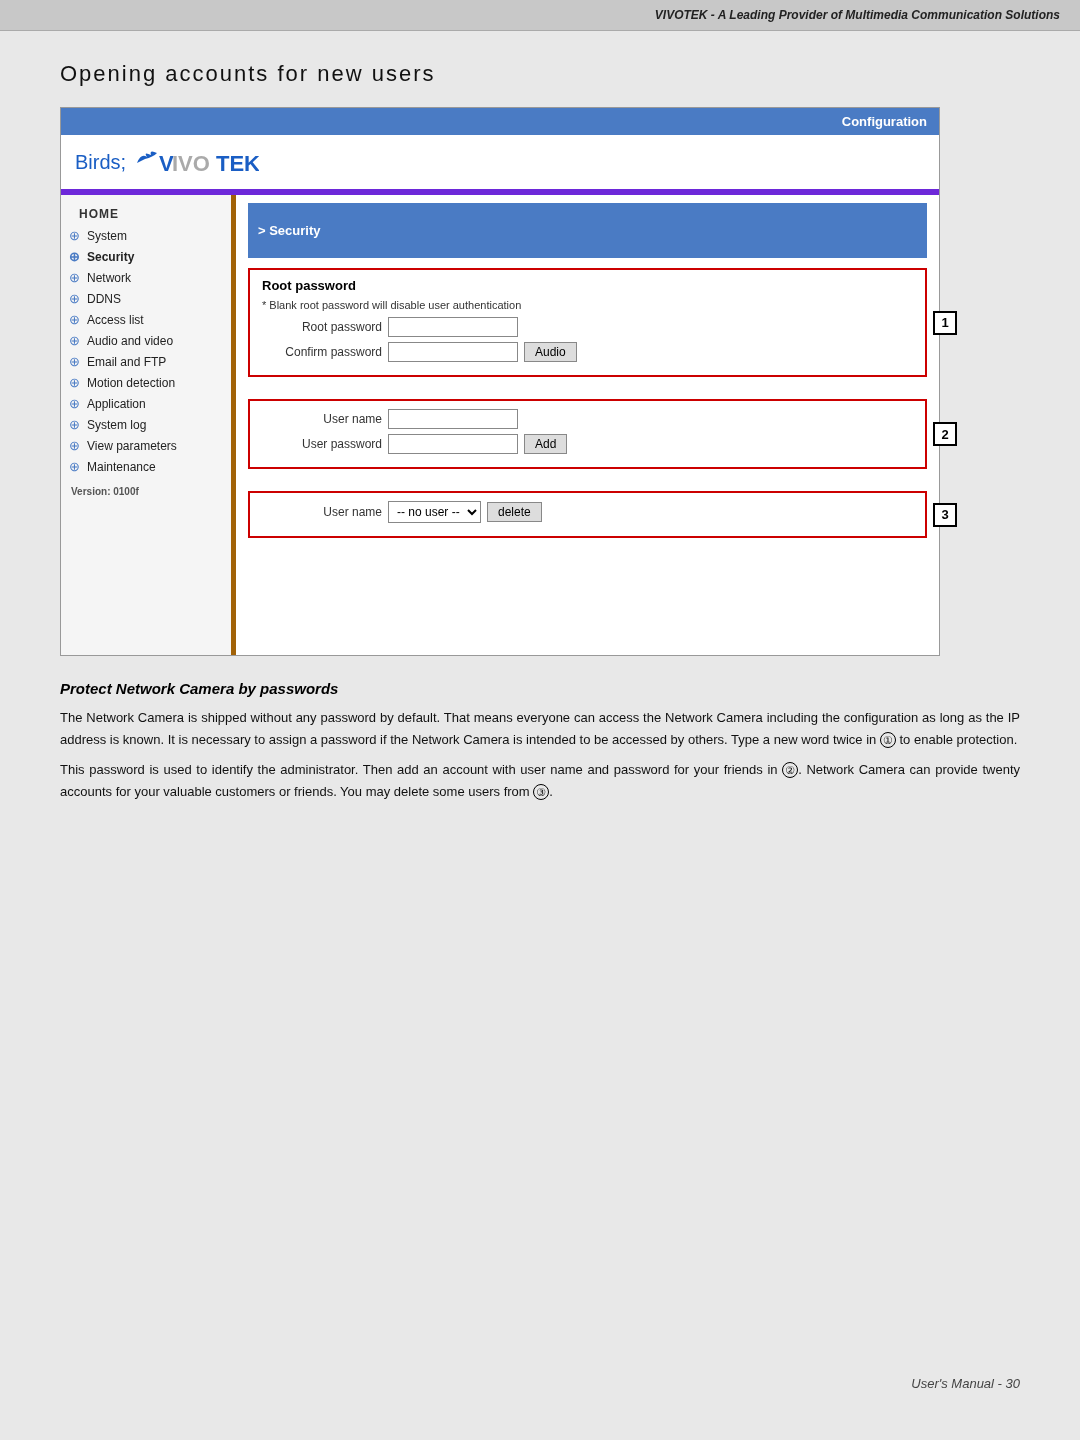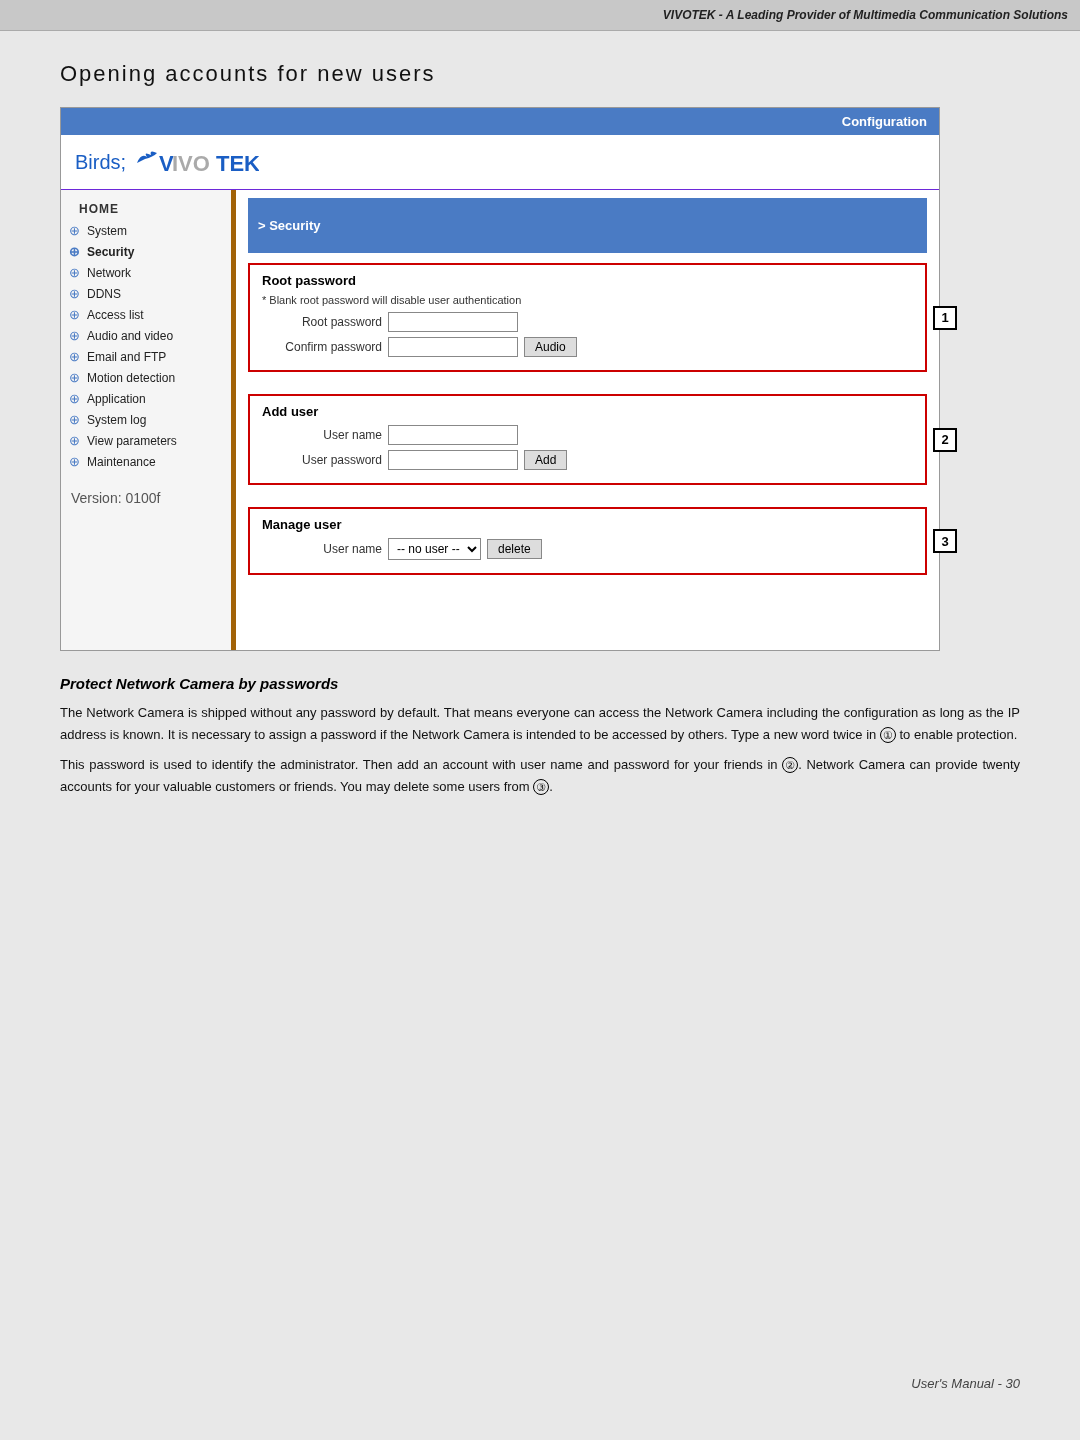--- a/index.html
+++ b/index.html
@@ -8,21 +8,21 @@
       min-height: 1440px;
       background: #e8e8e8;
       font-family: Arial, sans-serif;
       font-size: 13px;
       color: #000;
     }
 
     
     .top-bar {
       background: #c8c8c8;
-      padding: 8px 12px;
+      padding: 8px 20px;
       text-align: right;
       font-size: 12px;
       font-weight: bold;
       font-style: italic;
       color: #222;
       border-bottom: 1px solid #aaa;
     }
 
     
     .page-content {
@@ -52,21 +52,21 @@
       padding: 6px 12px;
       font-size: 13px;
       font-weight: bold;
       text-align: right;
     }
 
     
     .logo-bar {
       background: #fff;
       padding: 10px 14px;
-      border-bottom: 1px solid #6d28d9;
+      border-bottom: 6px solid #6d28d9;
       display: flex;
       align-items: flex-end;
     }
     .logo-vivotek {
       display: flex;
       align-items: center;
     }
 
     
     .frame-body {
@@ -105,23 +105,24 @@
       font-size: 13px;
       width: 14px;
     }
 
     .sidebar-item.active {
       font-weight: bold;
     }
 
     .sidebar-version {
       padding: 6px 10px;
-      font-size: 14px;
+      font-size: 10px;
       color: #555;
-      margin-top: 12px;
+      margin-top: 3px;
+      font-weight: bold;
     }
 
     
     .main-panel {
       flex: 1;
       padding: 8px 12px;
       background: #fff;
     }
 
     
@@ -367,37 +368,35 @@
               <label>Confirm password</label>
               <input type="password" value="" style="">
               <button class="form-btn">Audio</button>
             </div>
           </div>
           <div class="number-badge">1</div>
         </div>
 
         <div class="section-wrapper">
           <div class="section-box">
-            <div class="section-title">Add user</div>
             <div class="form-row">
               <label>User name</label>
               <input type="text" value="" style="">
             </div>
             <div class="form-row">
               <label>User password</label>
               <input type="password" value="" style="">
               <button class="form-btn">Add</button>
             </div>
           </div>
           <div class="number-badge">2</div>
         </div>
 
         <div class="section-wrapper">
           <div class="section-box">
-            <div class="section-title">Manage user</div>
             <div class="form-row">
               <label>User name</label>
               <select>
                 <option>-- no user --</option>
               </select>
               <button class="form-btn">delete</button>
             </div>
           </div>
           <div class="number-badge">3</div>
         </div>

